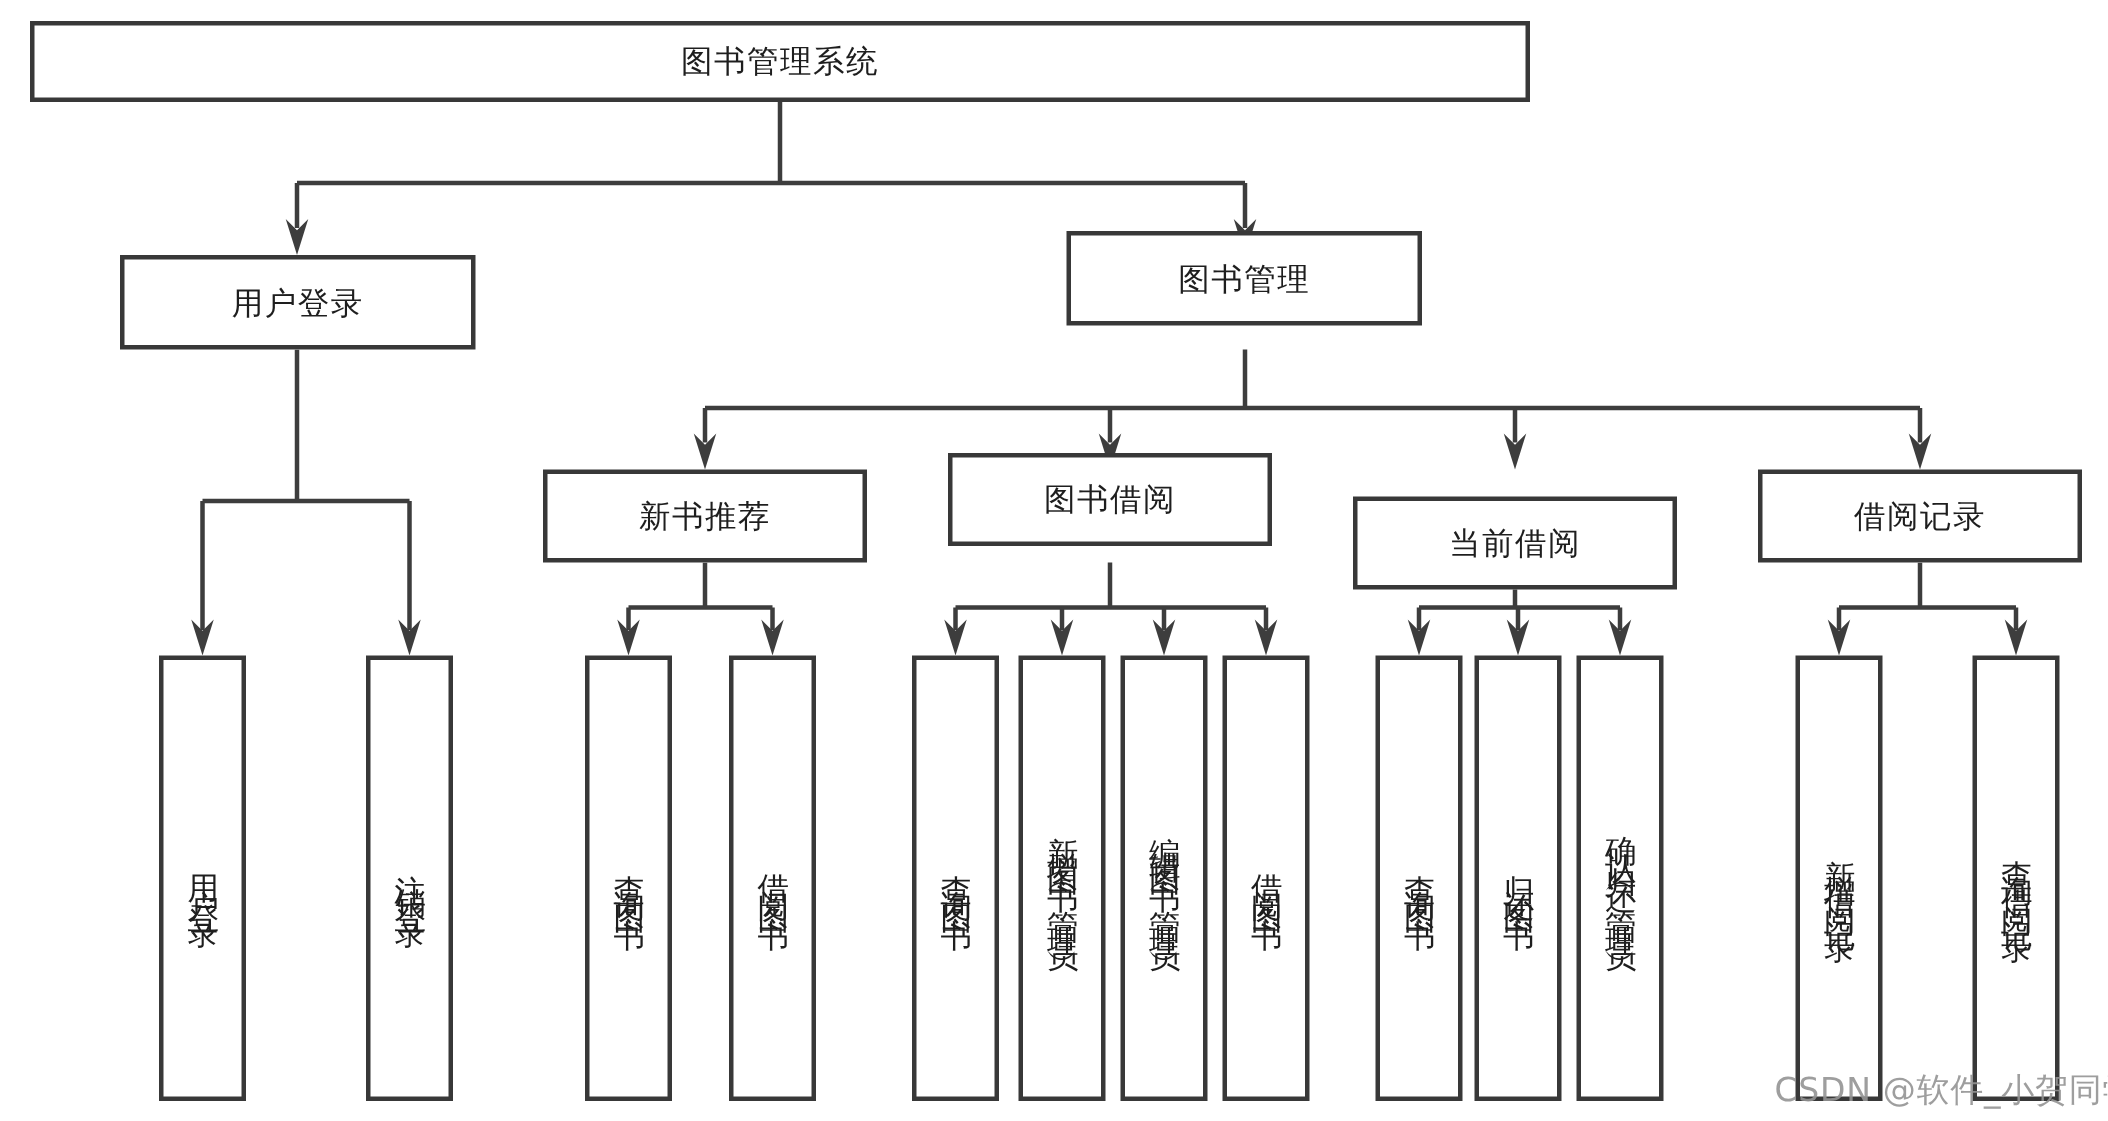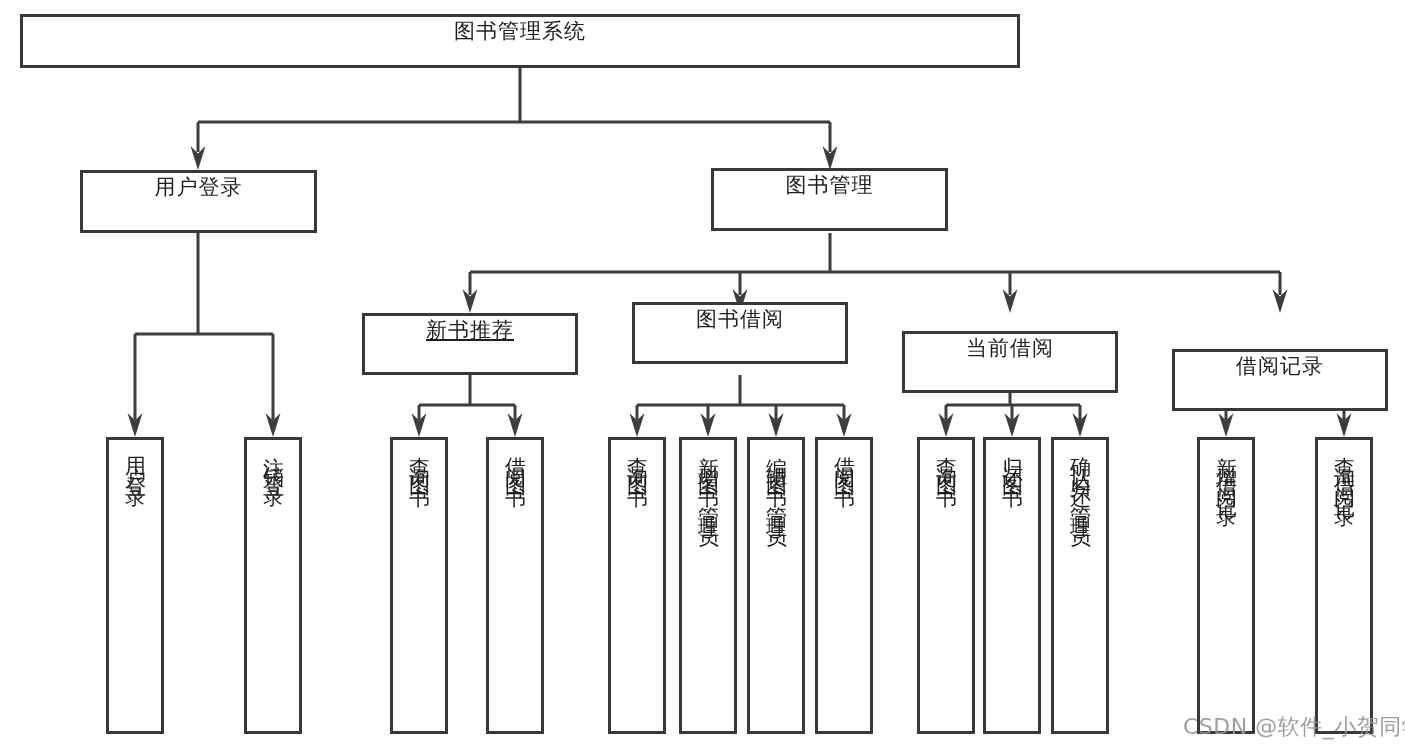--- a/index.html
+++ b/index.html
@@ -20,20 +20,21 @@
     width: 1405px; height: 747px;
     z-index: 1;
     pointer-events: none;
   }
   .node {
     position: absolute;
     background: #ffffff;
     border: 3px solid #383838;
     box-sizing: border-box;
     display: flex;
+    align-items: center;
     justify-content: center;
     color: #1e1e1e;
     z-index: 2;
   }
   .node-h {
     font-size: 21px;
     letter-spacing: 1px;
     white-space: nowrap;
   }
   .node-v {
@@ -46,26 +47,26 @@
     text-orientation: mixed;
     font-size: 21px;
     letter-spacing: 10px;
     line-height: 1;
     white-space: nowrap;
   }
   
   .n-root   { left: 20px;  top: 14px;  width: 1000px; height: 54px; }
   
   .n-l2a    { left: 80px;  top: 170px; width: 237px; height: 63px; }
-  .n-l2b    { left: 711px; top: 168px; width: 237px; height: 63px; }
-  
-  .n-l3a    { left: 362px;  top: 313px; width: 216px; height: 62px; text-decoration: underline; }
+  .n-l2b    { left: 711px; top: 154px; width: 237px; height: 63px; }
+  
+  .n-l3a    { left: 362px;  top: 313px; width: 216px; height: 62px; }
   .n-l3b    { left: 632px;  top: 302px; width: 216px; height: 62px; }
   .n-l3c    { left: 902px;  top: 331px; width: 216px; height: 62px; }
-  .n-l3d    { left: 1172px; top: 313px; width: 216px; height: 62px; margin-top: 36px; }
+  .n-l3d    { left: 1172px; top: 313px; width: 216px; height: 62px; }
   
   .n-g1a { left: 106px; }
   .n-g1b { left: 244px; }
   
   .n-g2a { left: 390px; }
   .n-g2b { left: 486px; }
   
   .n-g3a { left: 608px; }
   .n-g3b { left: 679px; }
   .n-g3c { left: 747px; }

